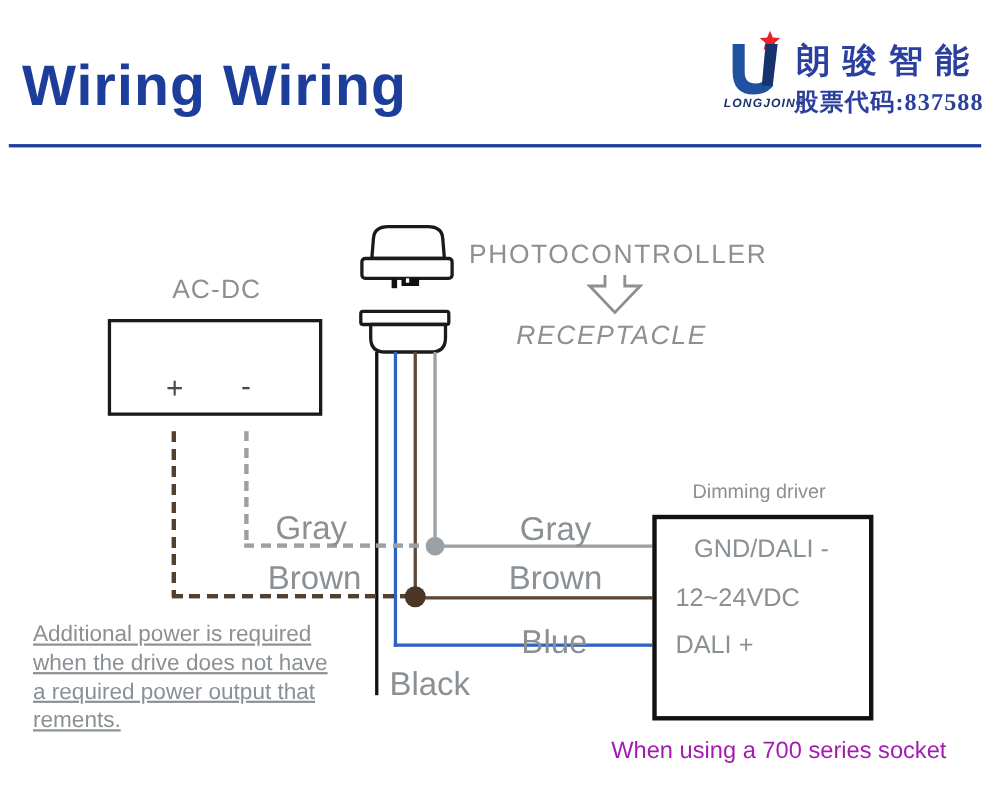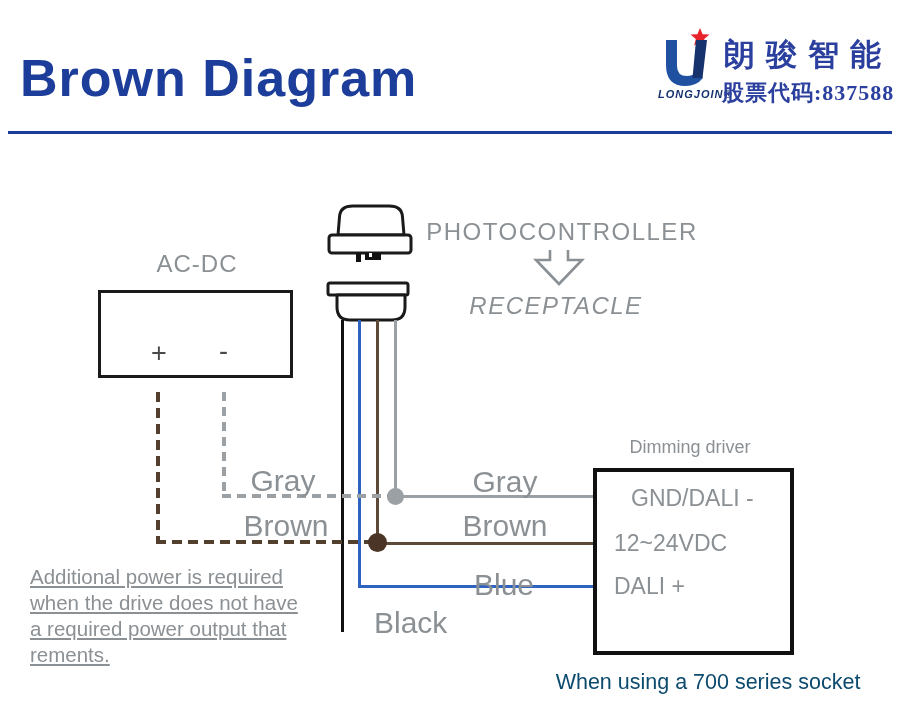--- a/index.html
+++ b/index.html
@@ -39,28 +39,28 @@
   .w-gray{background:#9aa0a4;}
   .dash-h-gray{background:repeating-linear-gradient(to right,#9aa0a4 0 9px,transparent 9px 15px);}
   .dash-v-gray{background:repeating-linear-gradient(to bottom,#9aa0a4 0 9px,transparent 9px 15px);}
   .dash-h-brown{background:repeating-linear-gradient(to right,#533f2e 0 10px,transparent 10px 16px);}
   .dash-v-brown{background:repeating-linear-gradient(to bottom,#533f2e 0 10px,transparent 10px 16px);}
   .dot{position:absolute;border-radius:50%;}
   .dot-gray{left:387px;top:488px;width:17px;height:17px;background:#9aa0a4;}
   .dot-brown{left:368px;top:533px;width:19px;height:19px;background:#4a3526;}
 
   .note{left:30px;top:564px;font-size:20.5px;line-height:26px;color:#8b9094;text-decoration:underline;}
-  .footer-note{left:708px;top:670px;font-size:21.5px;color:#0c4a6e;transform:translateX(-50%);white-space:nowrap;}
+  .footer-note{left:708px;top:670px;font-size:21.5px;color:#a21caf;transform:translateX(-50%);white-space:nowrap;}
 </style>
 </head>
 <body>
 
 <div class="stage">
 
-  <div class="abs page-title">Brown Diagram</div>
+  <div class="abs page-title">Wiring Wiring</div>
   <div class="abs rule"></div>
 
   <svg class="abs" style="left:660px;top:26px;" width="56" height="66" viewBox="0 0 56 66">
     <polygon points="40,2 42.6,8.2 49.5,8.6 44.2,12.9 45.9,19.5 40,15.8 34.1,19.5 35.8,12.9 30.5,8.6 37.4,8.2" fill="#e8242a"></polygon>
     <path d="M6,14 H17 V40 Q17,50 27,50 Q33,50 36.5,45.5 L43,52 Q36.5,60 25.5,60 Q6,60 6,39 Z" fill="#2050a0"></path>
     <polygon points="36,14 47,14 42.5,52 32.5,52" fill="#16336e"></polygon>
   </svg>
   <div class="abs logo-brand">LONGJOIN®</div>
   <div class="abs logo-cn">朗骏智能</div>
   <div class="abs logo-stock">股票代码:837588</div>
@@ -107,21 +107,21 @@
   <div class="wire w-blue" style="left:358px;top:585px;width:237px;height:3px;"></div>
 
   <div class="dot dot-gray"></div>
   <div class="dot dot-brown"></div>
 
   <div class="lbl wire-lbl center" style="left:283px;top:464px;">Gray</div>
   <div class="lbl wire-lbl center" style="left:286px;top:509px;">Brown</div>
   <div class="lbl wire-lbl center" style="left:505px;top:465px;">Gray</div>
   <div class="lbl wire-lbl center" style="left:505px;top:509px;">Brown</div>
   <div class="lbl wire-lbl center" style="left:504px;top:552px;margin-top:16px;">Blue</div>
-  <div class="lbl wire-lbl" style="left:374px;top:606px;">Black</div>
+  <div class="lbl wire-lbl" style="left:354px;top:606px;">Black</div>
 
   <div class="lbl center" style="left:690px;top:437px;font-size:18px;">Dimming driver</div>
   <div class="abs driver-box">
     <span class="terminal" style="top:13px;margin-left:17px;">GND/DALI -</span>
     <span class="terminal" style="top:58px;">12~24VDC</span>
     <span class="terminal" style="top:101px;">DALI +</span>
   </div>
 
   <div class="abs note">
     <div>Additional power is required</div>

